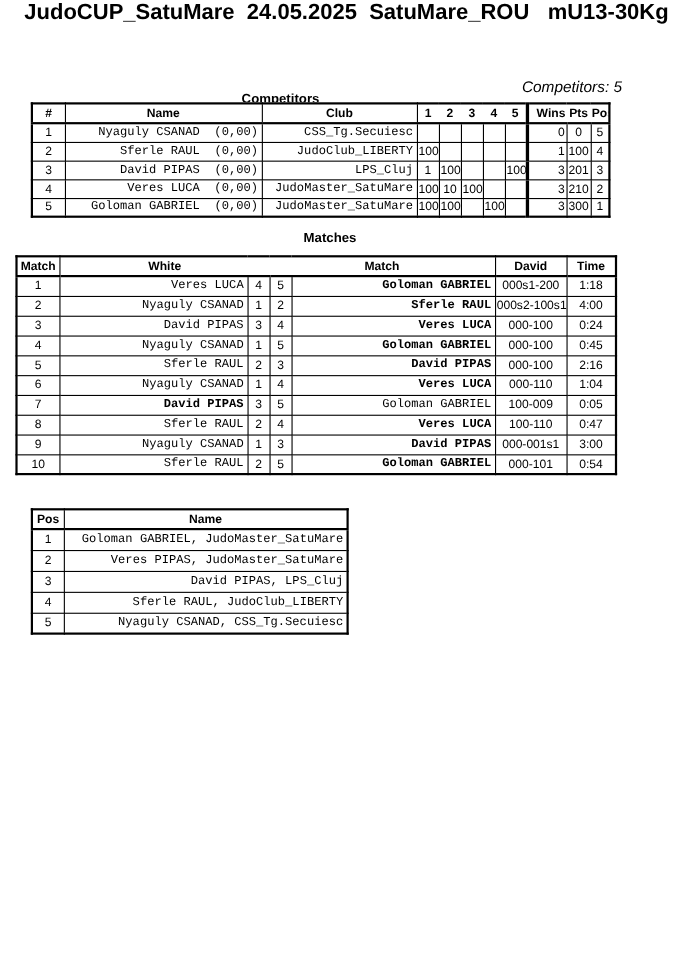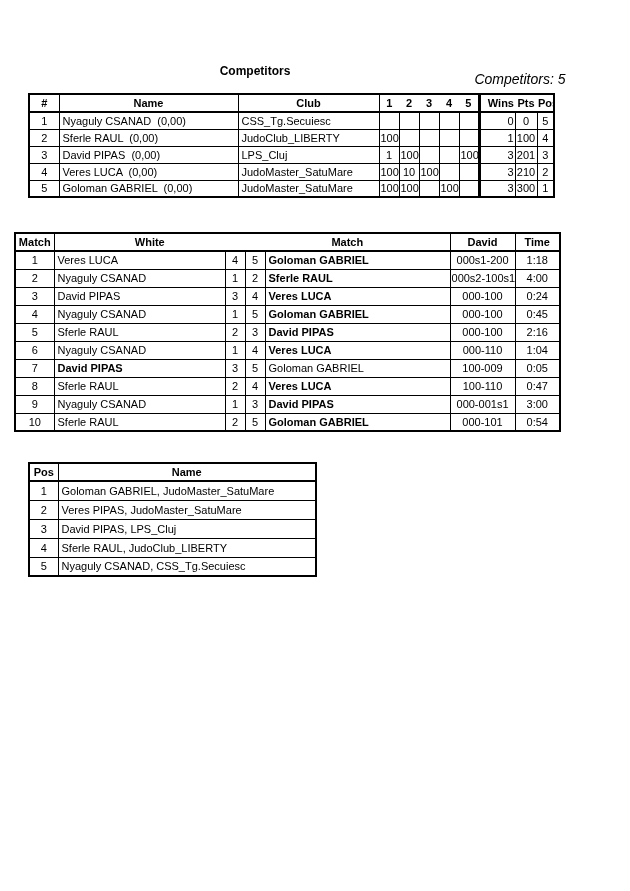--- a/index.html
+++ b/index.html
@@ -2,21 +2,21 @@
 <html><head>
 <meta charset="utf-8">
 <style>
   html,body{margin:0;padding:0;background:#fff;}
   .page{position:relative;width:630px;height:891px;background:#fff;
         font-family:"Liberation Sans",sans-serif;color:#000;overflow:hidden;}
 
   .tournament-title{position:absolute;left:0;top:38;width:630px;text-align:center;
         font-size:20px;font-weight:bold;white-space:pre;}
   .sec-title{position:absolute;font-size:12px;font-weight:bold;text-align:center;white-space:pre;}
-  #subtitle-competitors{left:155px;top:64px;width:200px;text-align:center;}
+  #subtitle-competitors{left:155px;top:83px;width:200px;text-align:center;}
   #competitors-count{position:absolute;left:450px;top:71px;width:140px;text-align:center;
         font-size:14px;font-weight:normal;font-style:italic;}
   #matches-title{left:150px;top:209px;width:300px;}
   #results-title{left:72px;top:443px;width:200px;}
 
   table{border-collapse:collapse;table-layout:fixed;position:absolute;background:#fff;
         border:2px solid #000;}
   td,th{border:1px solid #000;font-size:11px;padding:0 3px;overflow:hidden;
         white-space:pre;vertical-align:middle;}
   th{font-weight:bold;text-align:center;padding:0 1px;}
@@ -24,32 +24,33 @@
   thead tr{height:18px;}
 
   #competitors-table{left:28px;top:93px;width:525px;}
   #competitors-table tbody tr{height:17px;}
   #matches-table{left:14px;top:232px;width:545px;}
   #matches-table tbody tr{height:18px;}
   #results-table{left:28px;top:462px;width:287px;}
   #results-table tbody tr{height:19px;}
 
   .ctr{text-align:center;padding:0 1px;}
-  .lft{text-align:left;}
+  .lft{text-align:right;font-family:Liberation Mono, monospace;}
   .b{font-weight:bold;}
   .thick{border-left:3px solid #000 !important;text-align:right;}
   .nb-l{border-left:none;}
   .nb-r{border-right:none;}
   .nb-lr{border-left:none;border-right:none;}
 </style>
 </head>
 <body>
 
 <div class="page">
 
+  <div class="tournament-title">JudoCUP_SatuMare  24.05.2025  SatuMare_ROU   mU13-30Kg</div>
 
   <div id="subtitle-competitors" class="sec-title">Competitors</div>
   <div id="competitors-count">Competitors: 5</div>
 
   <table id="competitors-table">
     <colgroup>
       <col style="width:30px">
         <col style="width:179px">
         <col style="width:141px">
       <col style="width:20px">
@@ -138,20 +139,21 @@
           <td class="ctr"></td>
           <td class="ctr">100</td>
           <td class="ctr"></td>
           <td class="ctr thick">3</td>
           <td class="ctr">300</td>
           <td class="ctr">1</td>
         </tr>
       </tbody>
   </table>
 
+  <div id="matches-title" class="sec-title">Matches</div>
 
   <table id="matches-table">
     <colgroup>
       <col style="width:39px">
         <col style="width:171px">
         <col style="width:20px">
       <col style="width:20px">
         <col style="width:185px">
         <col style="width:65px">
         <col style="width:45px">

